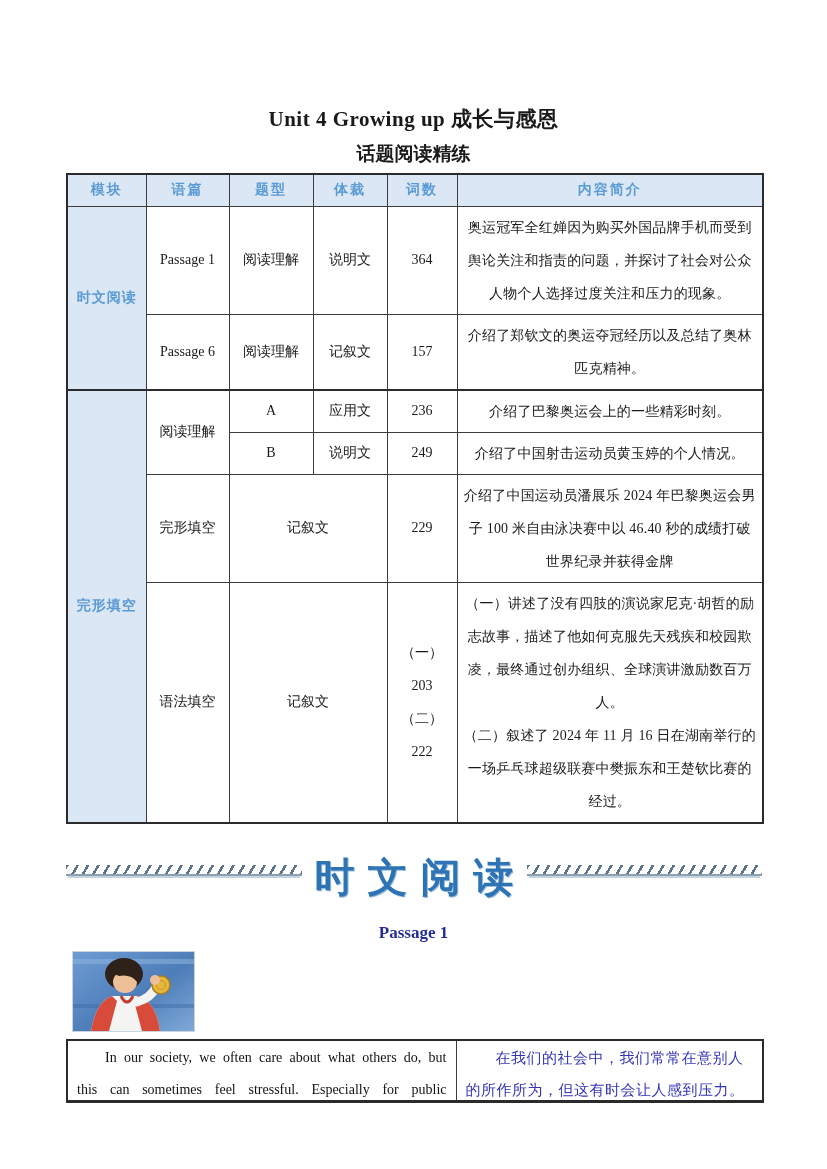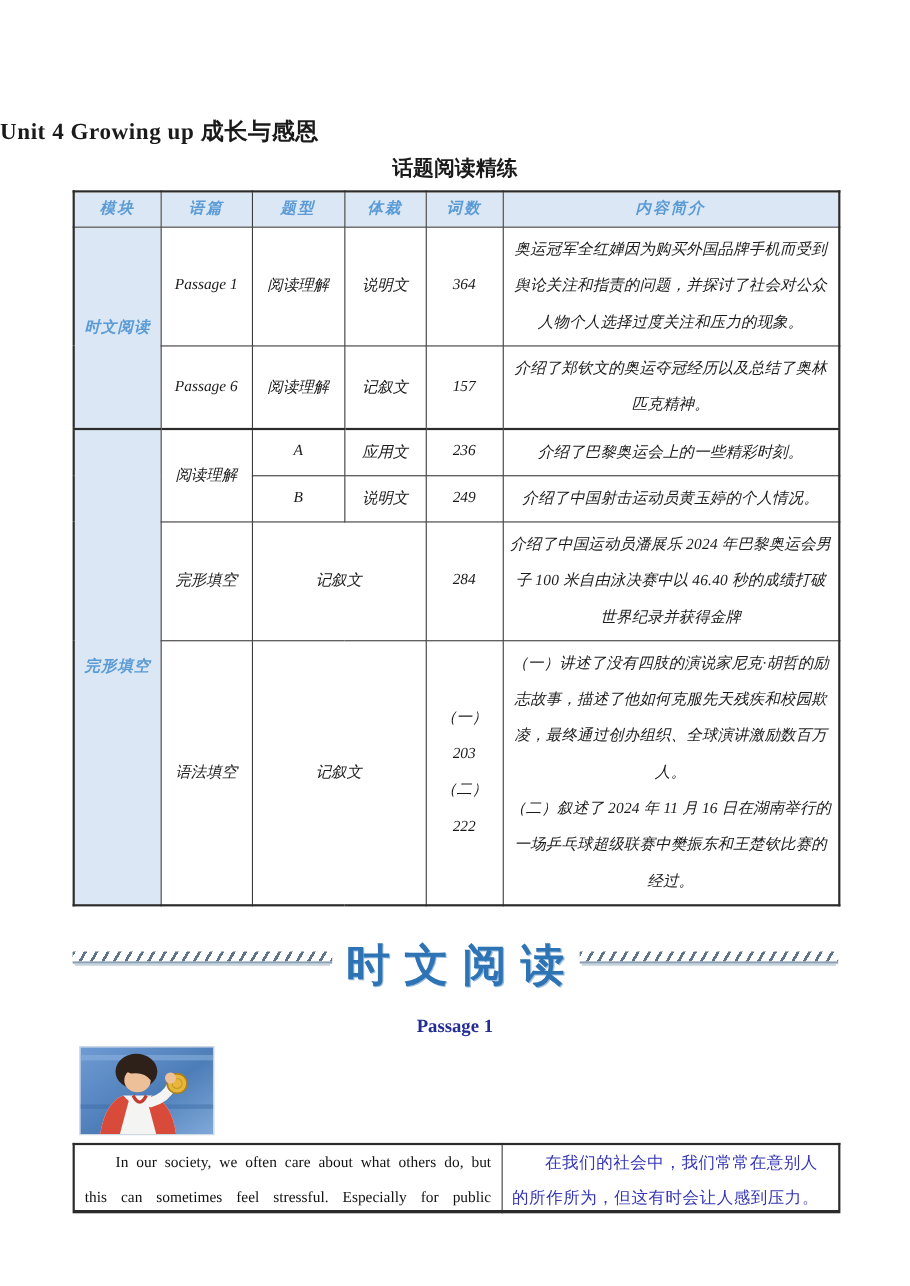--- a/index.html
+++ b/index.html
@@ -7,39 +7,39 @@
   body {
     width: 827px; height: 1169px;
     font-family: "Liberation Serif", serif;
     color: #1a1a1a;
     overflow: hidden;
   }
   .page { width: 827px; height: 1169px; position: relative; }
 
   .title {
     padding-top: 106px;
+    text-align: center;
     font-size: 21px; font-weight: bold;
     letter-spacing: 0.5px;
     line-height: 26px;
   }
   .subtitle {
     margin-top: 9px;
     text-align: center;
     font-size: 19px; font-weight: bold;
     line-height: 26px;
   }
 
   
   table.overview {
     margin: 6px 65px 0 66px;
     width: 696px;
     border-collapse: collapse;
     table-layout: fixed;
     border: 2px solid #2b2b2b;
-    font-style: italic;
   }
   table.overview th, table.overview td {
     border: 1px solid #3c3c3c;
     font-size: 14px;
     text-align: center;
     vertical-align: middle;
     overflow: hidden;
   }
   table.overview th {
     background: #dbe7f4;
@@ -194,21 +194,21 @@
       </tr>
       <tr style="height:34px">
         <td>B</td>
         <td>说明文</td>
         <td>249</td>
         <td class="summary">介绍了中国射击运动员黄玉婷的个人情况。</td>
       </tr>
       <tr style="height:95px">
         <td>完形填空</td>
         <td colspan="2">记叙文</td>
-        <td>284</td>
+        <td>229</td>
         <td class="summary">介绍了中国运动员潘展乐 2024 年巴黎奥运会男子 100 米自由泳决赛中以 46.40 秒的成绩打破世界纪录并获得金牌</td>
       </tr>
       <tr style="height:233px">
         <td>语法填空</td>
         <td colspan="2">记叙文</td>
         <td class="words-multi">（一）
 203
 （二）
 222</td>
         <td class="summary">

